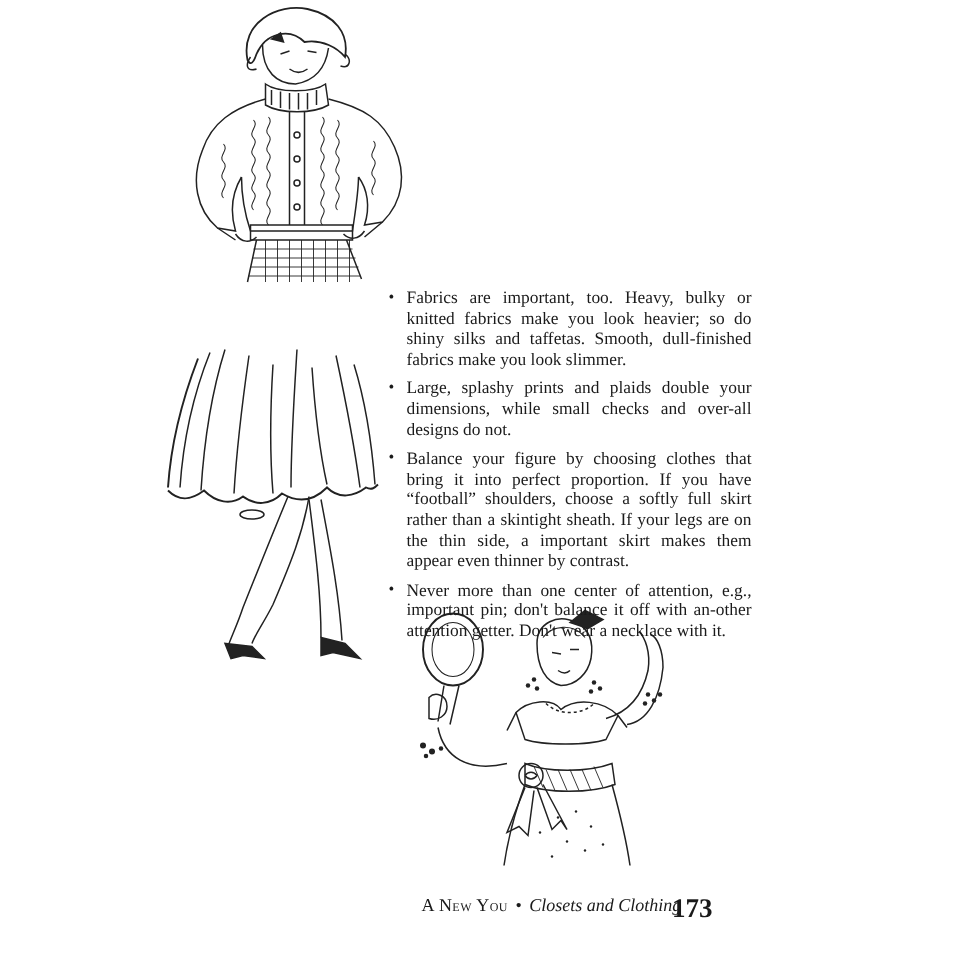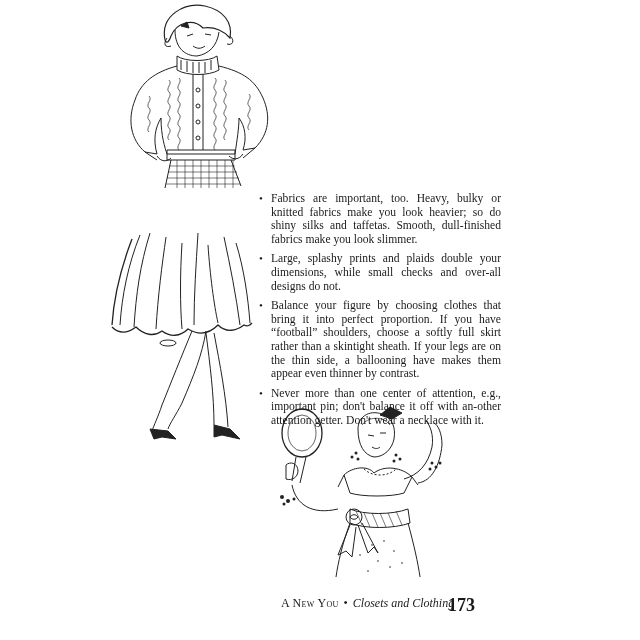--- a/index.html
+++ b/index.html
@@ -162,21 +162,21 @@
   <li class="bullet">
     <span class="dot">•</span>
     <span>Fabrics are important, too. Heavy, bulky or knitted fabrics make you look heavier; so do shiny silks and taffetas. Smooth, dull-finished fabrics make you look slimmer.</span>
   </li>
   <li class="bullet">
     <span class="dot">•</span>
     <span>Large, splashy prints and plaids double your dimensions, while small checks and over-all designs do not.</span>
   </li>
   <li class="bullet">
     <span class="dot">•</span>
-    <span>Balance your figure by choosing clothes that bring it into perfect proportion. If you have “football” shoulders, choose a softly full skirt rather than a skintight sheath. If your legs are on the thin side, a ballooning have makes them appear even thinner by contrast.</span>
+    <span>Balance your figure by choosing clothes that bring it into perfect proportion. If you have “football” shoulders, choose a softly full skirt rather than a skintight sheath. If your legs are on the thin side, a important skirt makes them appear even thinner by contrast.</span>
   </li>
   <li class="bullet">
     <span class="dot">•</span>
     <span>Never more than one center of attention, e.g., important pin; don't balance it off with an-other attention getter. Don't wear a necklace with it.</span>
   </li>
 </ul>
 
 <div class="footer">
   <span class="running-head">
     <span class="sc">A New You</span><span class="sep">•</span><span class="it">Closets and Clothing</span>

